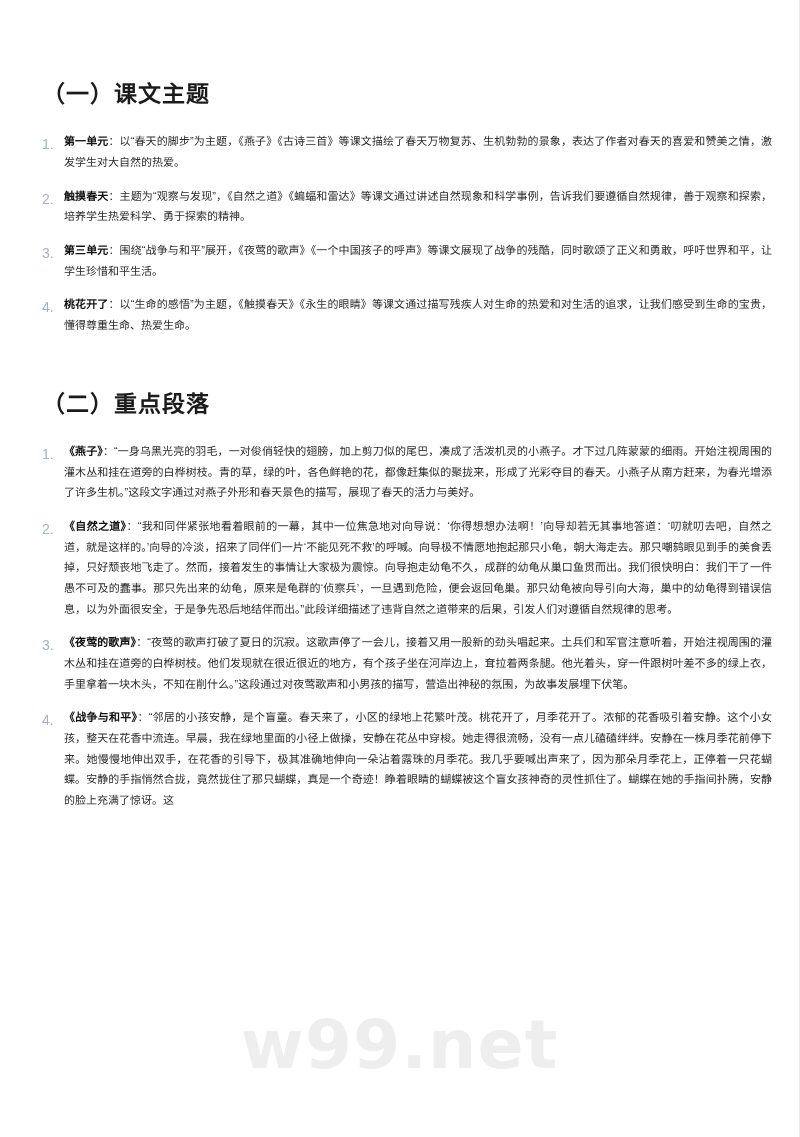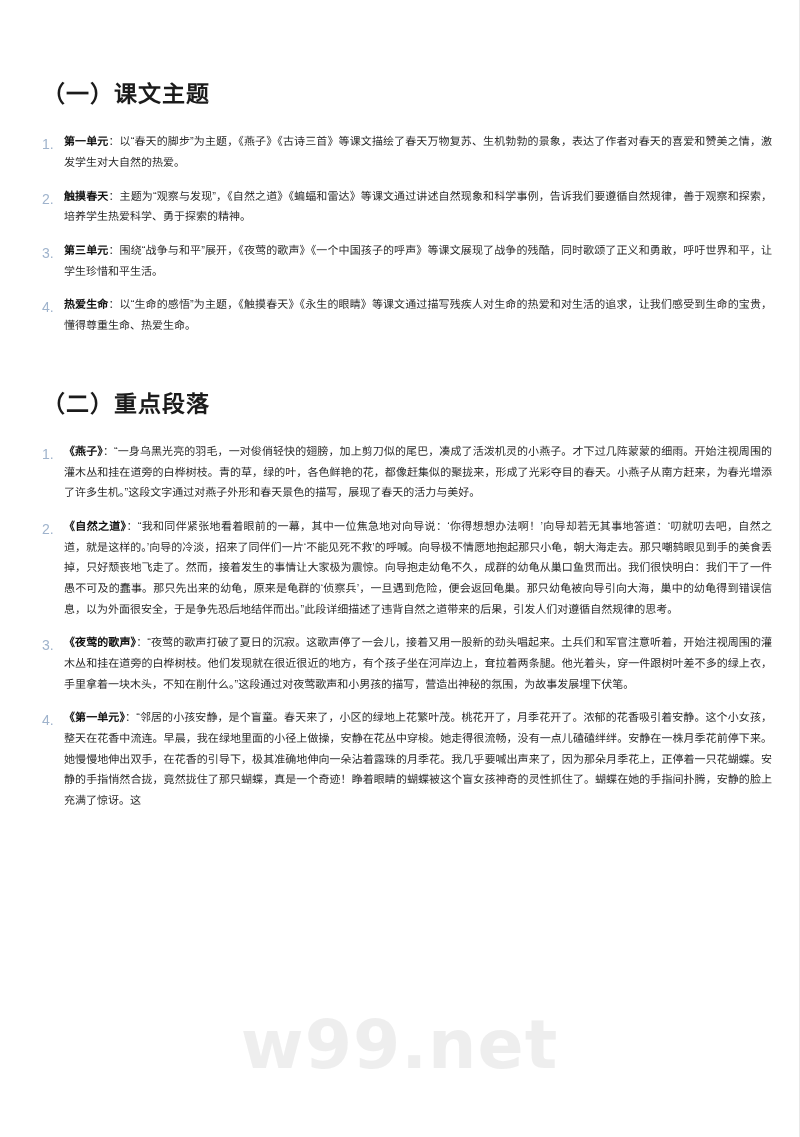--- a/index.html
+++ b/index.html
@@ -117,35 +117,35 @@
       <li>
         <span class="lead">第一单元</span><span class="para-body">：以“春天的脚步”为主题，《燕子》《古诗三首》等课文描绘了春天万物复苏、生机勃勃的景象，表达了作者对春天的喜爱和赞美之情，激发学生对大自然的热爱。</span>
       </li>
       <li>
         <span class="lead">触摸春天</span><span class="para-body">：主题为“观察与发现”，《自然之道》《蝙蝠和雷达》等课文通过讲述自然现象和科学事例，告诉我们要遵循自然规律，善于观察和探索，培养学生热爱科学、勇于探索的精神。</span>
       </li>
       <li>
         <span class="lead">第三单元</span><span class="para-body">：围绕“战争与和平”展开，《夜莺的歌声》《一个中国孩子的呼声》等课文展现了战争的残酷，同时歌颂了正义和勇敢，呼吁世界和平，让学生珍惜和平生活。</span>
       </li>
       <li>
-        <span class="lead">热爱生命</span><span class="para-body">：以“生命的感悟”为主题，《触摸春天》《永生的眼睛》等课文通过描写残疾人对生命的热爱和对生活的追求，让我们感受到生命的宝贵，懂得尊重生命、热爱生命。</span>
+        <span class="lead">桃花开了</span><span class="para-body">：以“生命的感悟”为主题，《触摸春天》《永生的眼睛》等课文通过描写残疾人对生命的热爱和对生活的追求，让我们感受到生命的宝贵，懂得尊重生命、热爱生命。</span>
       </li>
     </ol>
 
     <h2 class="section-heading second">（二）重点段落</h2>
 
     <ol class="item-list list-passages">
       <li>
         <span class="lead">《燕子》</span><span class="para-body">：“一身乌黑光亮的羽毛，一对俊俏轻快的翅膀，加上剪刀似的尾巴，凑成了活泼机灵的小燕子。才下过几阵蒙蒙的细雨。开始注视周围的灌木丛和挂在道旁的白桦树枝。青的草，绿的叶，各色鲜艳的花，都像赶集似的聚拢来，形成了光彩夺目的春天。小燕子从南方赶来，为春光增添了许多生机。”这段文字通过对燕子外形和春天景色的描写，展现了春天的活力与美好。</span>
       </li>
       <li>
         <span class="lead">《自然之道》</span><span class="para-body">：“我和同伴紧张地看着眼前的一幕，其中一位焦急地对向导说：‘你得想想办法啊！’向导却若无其事地答道：‘叨就叨去吧，自然之道，就是这样的。’向导的冷淡，招来了同伴们一片‘不能见死不救’的呼喊。向导极不情愿地抱起那只小龟，朝大海走去。那只嘲鸫眼见到手的美食丢掉，只好颓丧地飞走了。然而，接着发生的事情让大家极为震惊。向导抱走幼龟不久，成群的幼龟从巢口鱼贯而出。我们很快明白：我们干了一件愚不可及的蠢事。那只先出来的幼龟，原来是龟群的‘侦察兵’，一旦遇到危险，便会返回龟巢。那只幼龟被向导引向大海，巢中的幼龟得到错误信息，以为外面很安全，于是争先恐后地结伴而出。”此段详细描述了违背自然之道带来的后果，引发人们对遵循自然规律的思考。</span>
       </li>
       <li>
         <span class="lead">《夜莺的歌声》</span><span class="para-body">：“夜莺的歌声打破了夏日的沉寂。这歌声停了一会儿，接着又用一股新的劲头唱起来。土兵们和军官注意听着，开始注视周围的灌木丛和挂在道旁的白桦树枝。他们发现就在很近很近的地方，有个孩子坐在河岸边上，耷拉着两条腿。他光着头，穿一件跟树叶差不多的绿上衣，手里拿着一块木头，不知在削什么。”这段通过对夜莺歌声和小男孩的描写，营造出神秘的氛围，为故事发展埋下伏笔。</span>
       </li>
       <li>
-        <span class="lead">《第一单元》</span><span class="para-body">：“邻居的小孩安静，是个盲童。春天来了，小区的绿地上花繁叶茂。桃花开了，月季花开了。浓郁的花香吸引着安静。这个小女孩，整天在花香中流连。早晨，我在绿地里面的小径上做操，安静在花丛中穿梭。她走得很流畅，没有一点儿磕磕绊绊。安静在一株月季花前停下来。她慢慢地伸出双手，在花香的引导下，极其准确地伸向一朵沾着露珠的月季花。我几乎要喊出声来了，因为那朵月季花上，正停着一只花蝴蝶。安静的手指悄然合拢，竟然拢住了那只蝴蝶，真是一个奇迹！睁着眼睛的蝴蝶被这个盲女孩神奇的灵性抓住了。蝴蝶在她的手指间扑腾，安静的脸上充满了惊讶。这</span>
+        <span class="lead">《战争与和平》</span><span class="para-body">：“邻居的小孩安静，是个盲童。春天来了，小区的绿地上花繁叶茂。桃花开了，月季花开了。浓郁的花香吸引着安静。这个小女孩，整天在花香中流连。早晨，我在绿地里面的小径上做操，安静在花丛中穿梭。她走得很流畅，没有一点儿磕磕绊绊。安静在一株月季花前停下来。她慢慢地伸出双手，在花香的引导下，极其准确地伸向一朵沾着露珠的月季花。我几乎要喊出声来了，因为那朵月季花上，正停着一只花蝴蝶。安静的手指悄然合拢，竟然拢住了那只蝴蝶，真是一个奇迹！睁着眼睛的蝴蝶被这个盲女孩神奇的灵性抓住了。蝴蝶在她的手指间扑腾，安静的脸上充满了惊讶。这</span>
       </li>
     </ol>
 
   </div>
 </div>
 
 </body></html>

